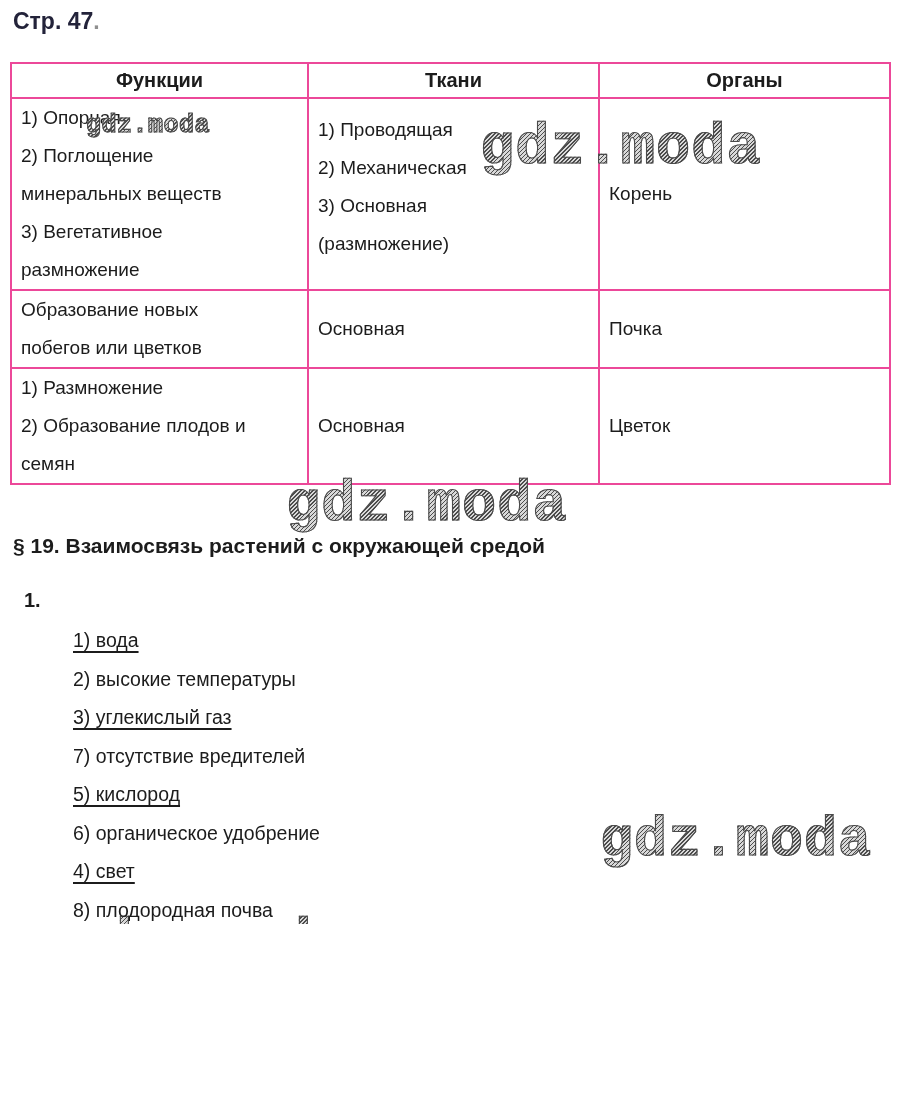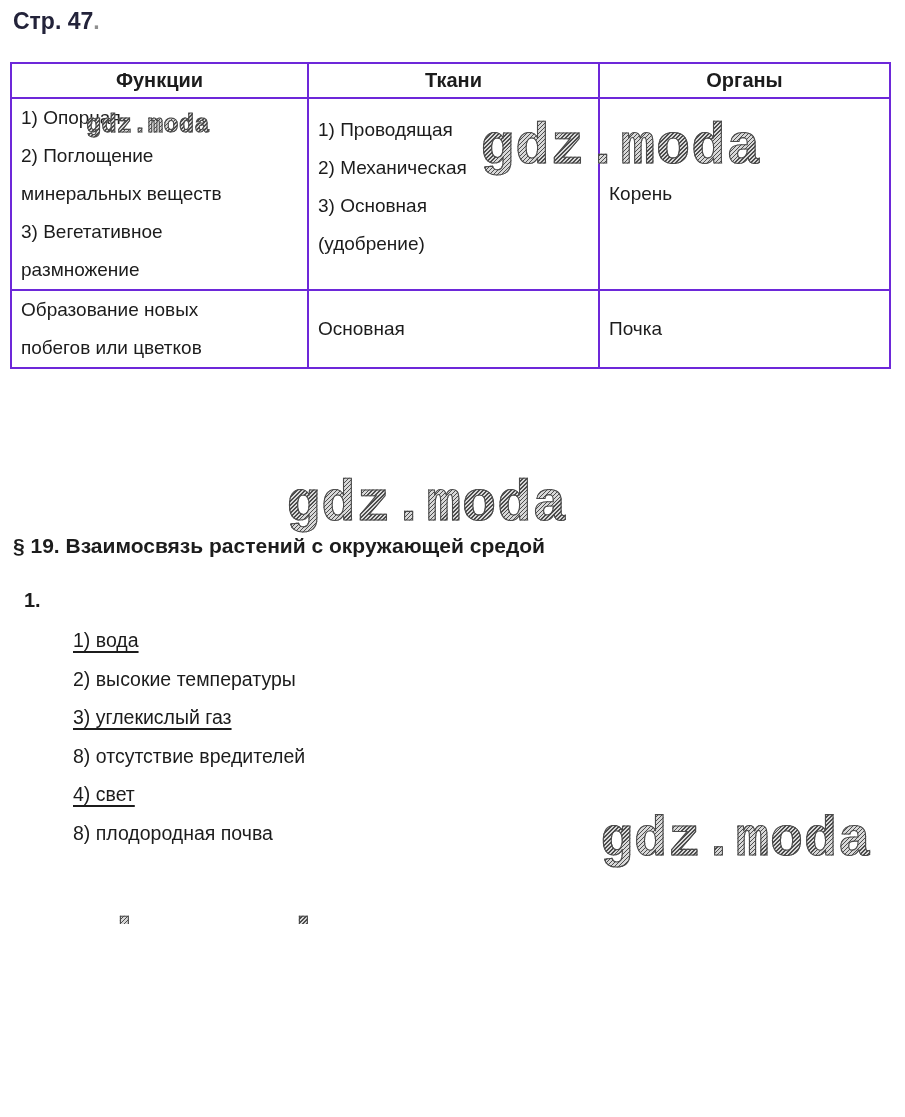--- a/index.html
+++ b/index.html
@@ -10,21 +10,21 @@
   
   .page-label{position:absolute;left:13px;top:8px;font-size:23px;font-weight:bold;color:#23233a;}
   .page-label .dot{color:#8f8f8f;}
 
   
   table.t1{
     position:absolute;left:10px;top:62px;width:881px;
     border-collapse:collapse;table-layout:fixed;font-size:19px;color:#1c1c1c;
   }
   table.t1 col.c1{width:297px;} table.t1 col.c2{width:291px;}
-  table.t1 th,table.t1 td{border:2px solid #6d28d9;}
+  table.t1 th,table.t1 td{border:2px solid #ec4899;}
   table.t1 th{height:33px;font-size:20px;font-weight:bold;text-align:center;vertical-align:middle;padding:0;}
   table.t1 tr.row1{height:190px;} table.t1 tr.row2{height:74px;} table.t1 tr.row3{height:112px;}
   table.t1 td{vertical-align:top;padding:0 6px 0 9px;line-height:38px;}
   table.t1 td.pt{padding-top:12px;}
   table.t1 td.mid{vertical-align:middle;border-radius:22px;}
   .ln{white-space:nowrap;}
 
   
   .wm{
     position:absolute;font-family:Liberation Mono, monospace;font-weight:700;
@@ -89,56 +89,71 @@
           <div class="ln">1) Опорная</div>
           <div class="ln">2) Поглощение</div>
           <div class="ln">минеральных веществ</div>
           <div class="ln">3) Вегетативное</div>
           <div class="ln">размножение</div>
         </td>
         <td class="pt">
           <div class="ln">1) Проводящая</div>
           <div class="ln">2) Механическая</div>
           <div class="ln">3) Основная</div>
-          <div class="ln">(удобрение)</div>
+          <div class="ln">(размножение)</div>
         </td>
         <td class="mid">
           <div class="ln">Корень</div>
         </td>
       </tr>
       <tr class="row2">
         <td>
           <div class="ln">Образование новых</div>
           <div class="ln">побегов или цветков</div>
         </td>
         <td class="mid">
           <div class="ln">Основная</div>
         </td>
         <td class="mid">
           <div class="ln">Почка</div>
+        </td>
+      </tr>
+      <tr class="row3">
+        <td>
+          <div class="ln">1) Размножение</div>
+          <div class="ln">2) Образование плодов и</div>
+          <div class="ln">семян</div>
+        </td>
+        <td class="mid">
+          <div class="ln">Основная</div>
+        </td>
+        <td class="mid">
+          <div class="ln">Цветок</div>
         </td>
       </tr>
     </tbody>
   </table>
 
   <div class="wm wm1">gdz.moda</div>
   <div class="wm wm2">gdz.moda</div>
   <div class="wm wm3">gdz.moda</div>
   <div class="wm wm4">gdz.moda</div>
   <div class="wm wm5">gdz.moda</div>
 
   <div class="sec-heading">§ 19. Взаимосвязь растений с окружающей средой</div>
 
   <div class="qnum q1num">1.</div>
 
   <div class="factor-list">
     <div class="item u">1) вода</div>
     <div class="item">2) высокие температуры</div>
     <div class="item u">3) углекислый газ</div>
-    <div class="item">8) отсутствие вредителей</div>
+    <div class="item">7) отсутствие вредителей</div>
+    <div class="item u">5) кислород</div>
+    <div class="item">6) органическое удобрение</div>
     <div class="item u">4) свет</div>
     <div class="item">8) плодородная почва</div>
   </div>
 
   <div class="qnum q2num">2.</div>
 
   <table class="t2">
     <thead>
       <tr>
         <th>А</th>

